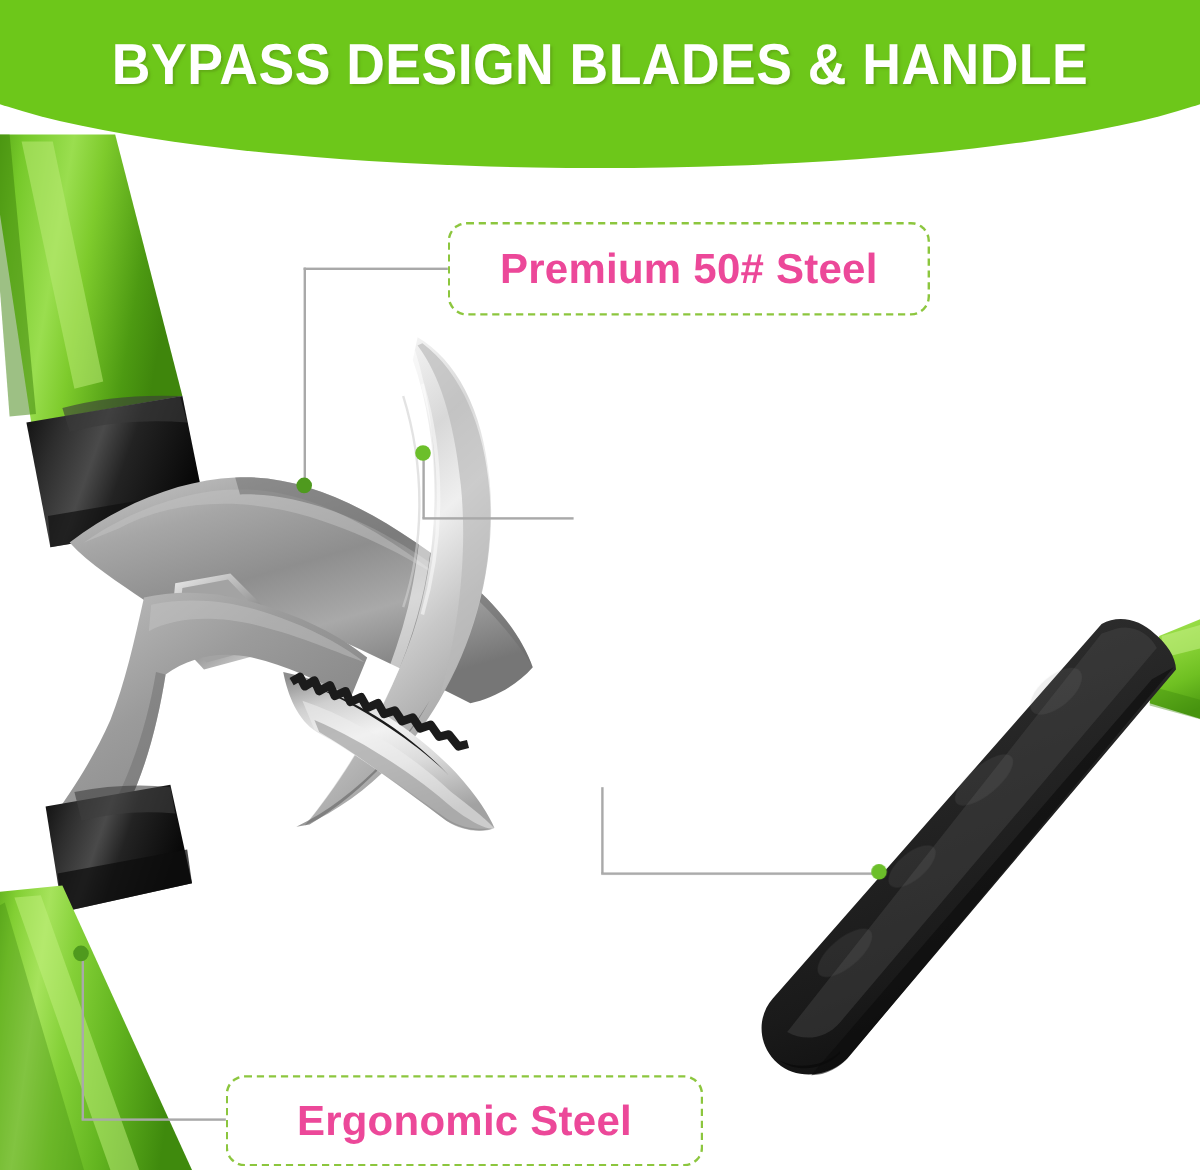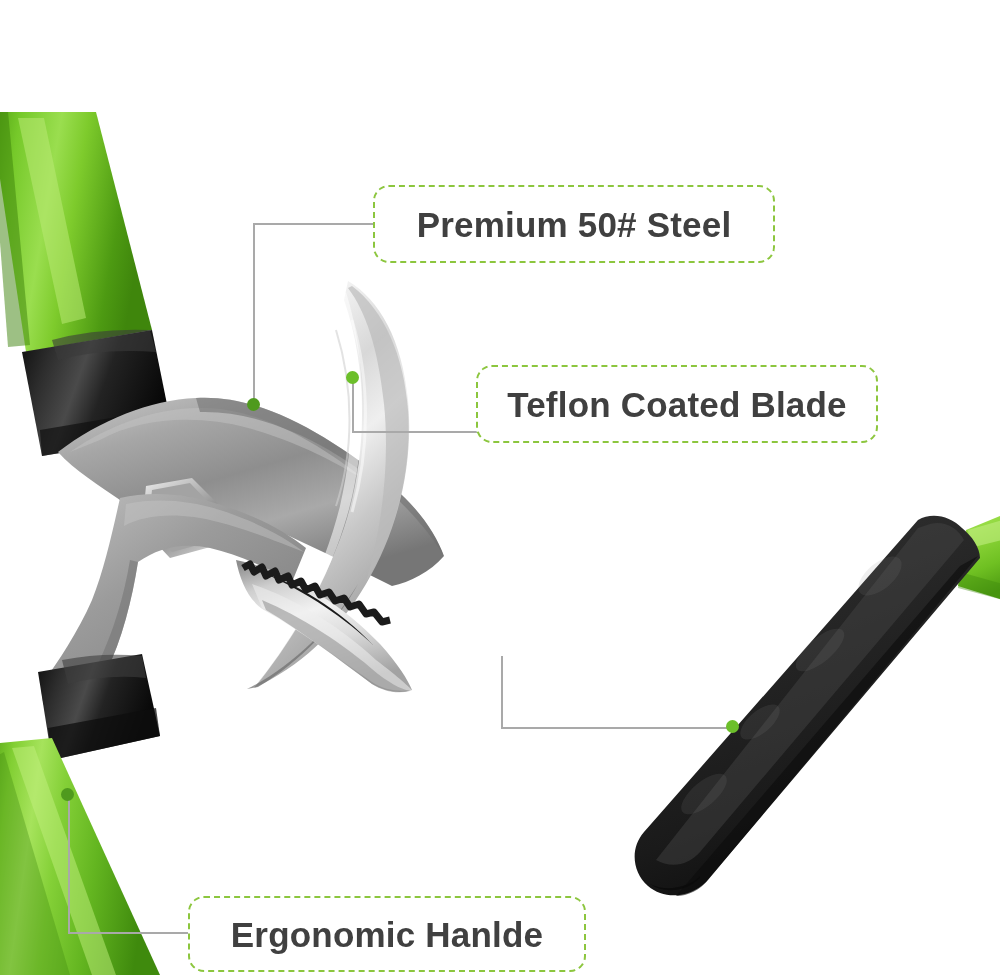--- a/index.html
+++ b/index.html
@@ -54,21 +54,21 @@
 
   
   .label-box {
     position:absolute; z-index:20;
     border:2.5px dashed #8cc63e;
     border-radius:16px;
     background:#ffffff;
     display:flex; align-items:center; justify-content:center;
   }
   .label-box .txt {
-    color:#404040;
+    color:#ec4899;
     font-weight:bold;
     font-size:35px;
     letter-spacing:0.2px;
     white-space:nowrap;
     line-height:1;
   }
   #box-steel  { left:373px; top:185px; width:402px; height:78px; }
   #box-teflon { left:476px; top:365px; width:402px; height:78px; }
   #box-grip   { left:412px; top:582px; width:398px; height:76px; }
   #box-handle { left:188px; top:896px; width:398px; height:76px; }
@@ -283,20 +283,24 @@
 
       <g opacity="0.14" fill="#8d8d8d">
         <ellipse cx="880" cy="576" rx="26" ry="13" transform="rotate(-40 880 576)"></ellipse>
         <ellipse cx="820" cy="650" rx="30" ry="12" transform="rotate(-40 820 650)"></ellipse>
         <ellipse cx="760" cy="722" rx="24" ry="11" transform="rotate(-40 760 722)"></ellipse>
         <ellipse cx="704" cy="794" rx="28" ry="12" transform="rotate(-40 704 794)"></ellipse>
       </g>
     </g>
   </svg>
 
+  <div class="banner-wrap">
+    <div class="banner-shape"></div>
+    <div class="banner-title">BYPASS DESIGN BLADES &amp; HANDLE</div>
+  </div>
 
   <div class="conn">
     <div class="seg-v" style="left:253px; top:223px; height:182px;"></div>
     <div class="seg-h" style="left:253px; top:223px; width:122px;"></div>
   </div>
   <div class="dot dark" style="left:247px; top:398px;"></div>
 
   <div class="conn">
     <div class="seg-v" style="left:352px; top:382px; height:50px;"></div>
     <div class="seg-h" style="left:352px; top:431px; width:126px;"></div>
@@ -312,22 +316,19 @@
   <div class="conn">
     <div class="seg-v" style="left:68px; top:795px; height:138px;"></div>
     <div class="seg-h" style="left:68px; top:932px; width:122px;"></div>
   </div>
   <div class="dot dark" style="left:61px; top:788px;"></div>
 
   <div class="label-box" id="box-steel">
     <span class="txt">Premium 50# Steel</span>
   </div>
 
-  <div class="label-box" id="box-teflon">
-    <span class="txt">Teflon Coated Blade</span>
-  </div>
 
 
   <div class="label-box" id="box-handle">
-    <span class="txt">Ergonomic Hanlde</span>
+    <span class="txt">Ergonomic Steel</span>
   </div>
 
 </div>
 
 </body></html>

